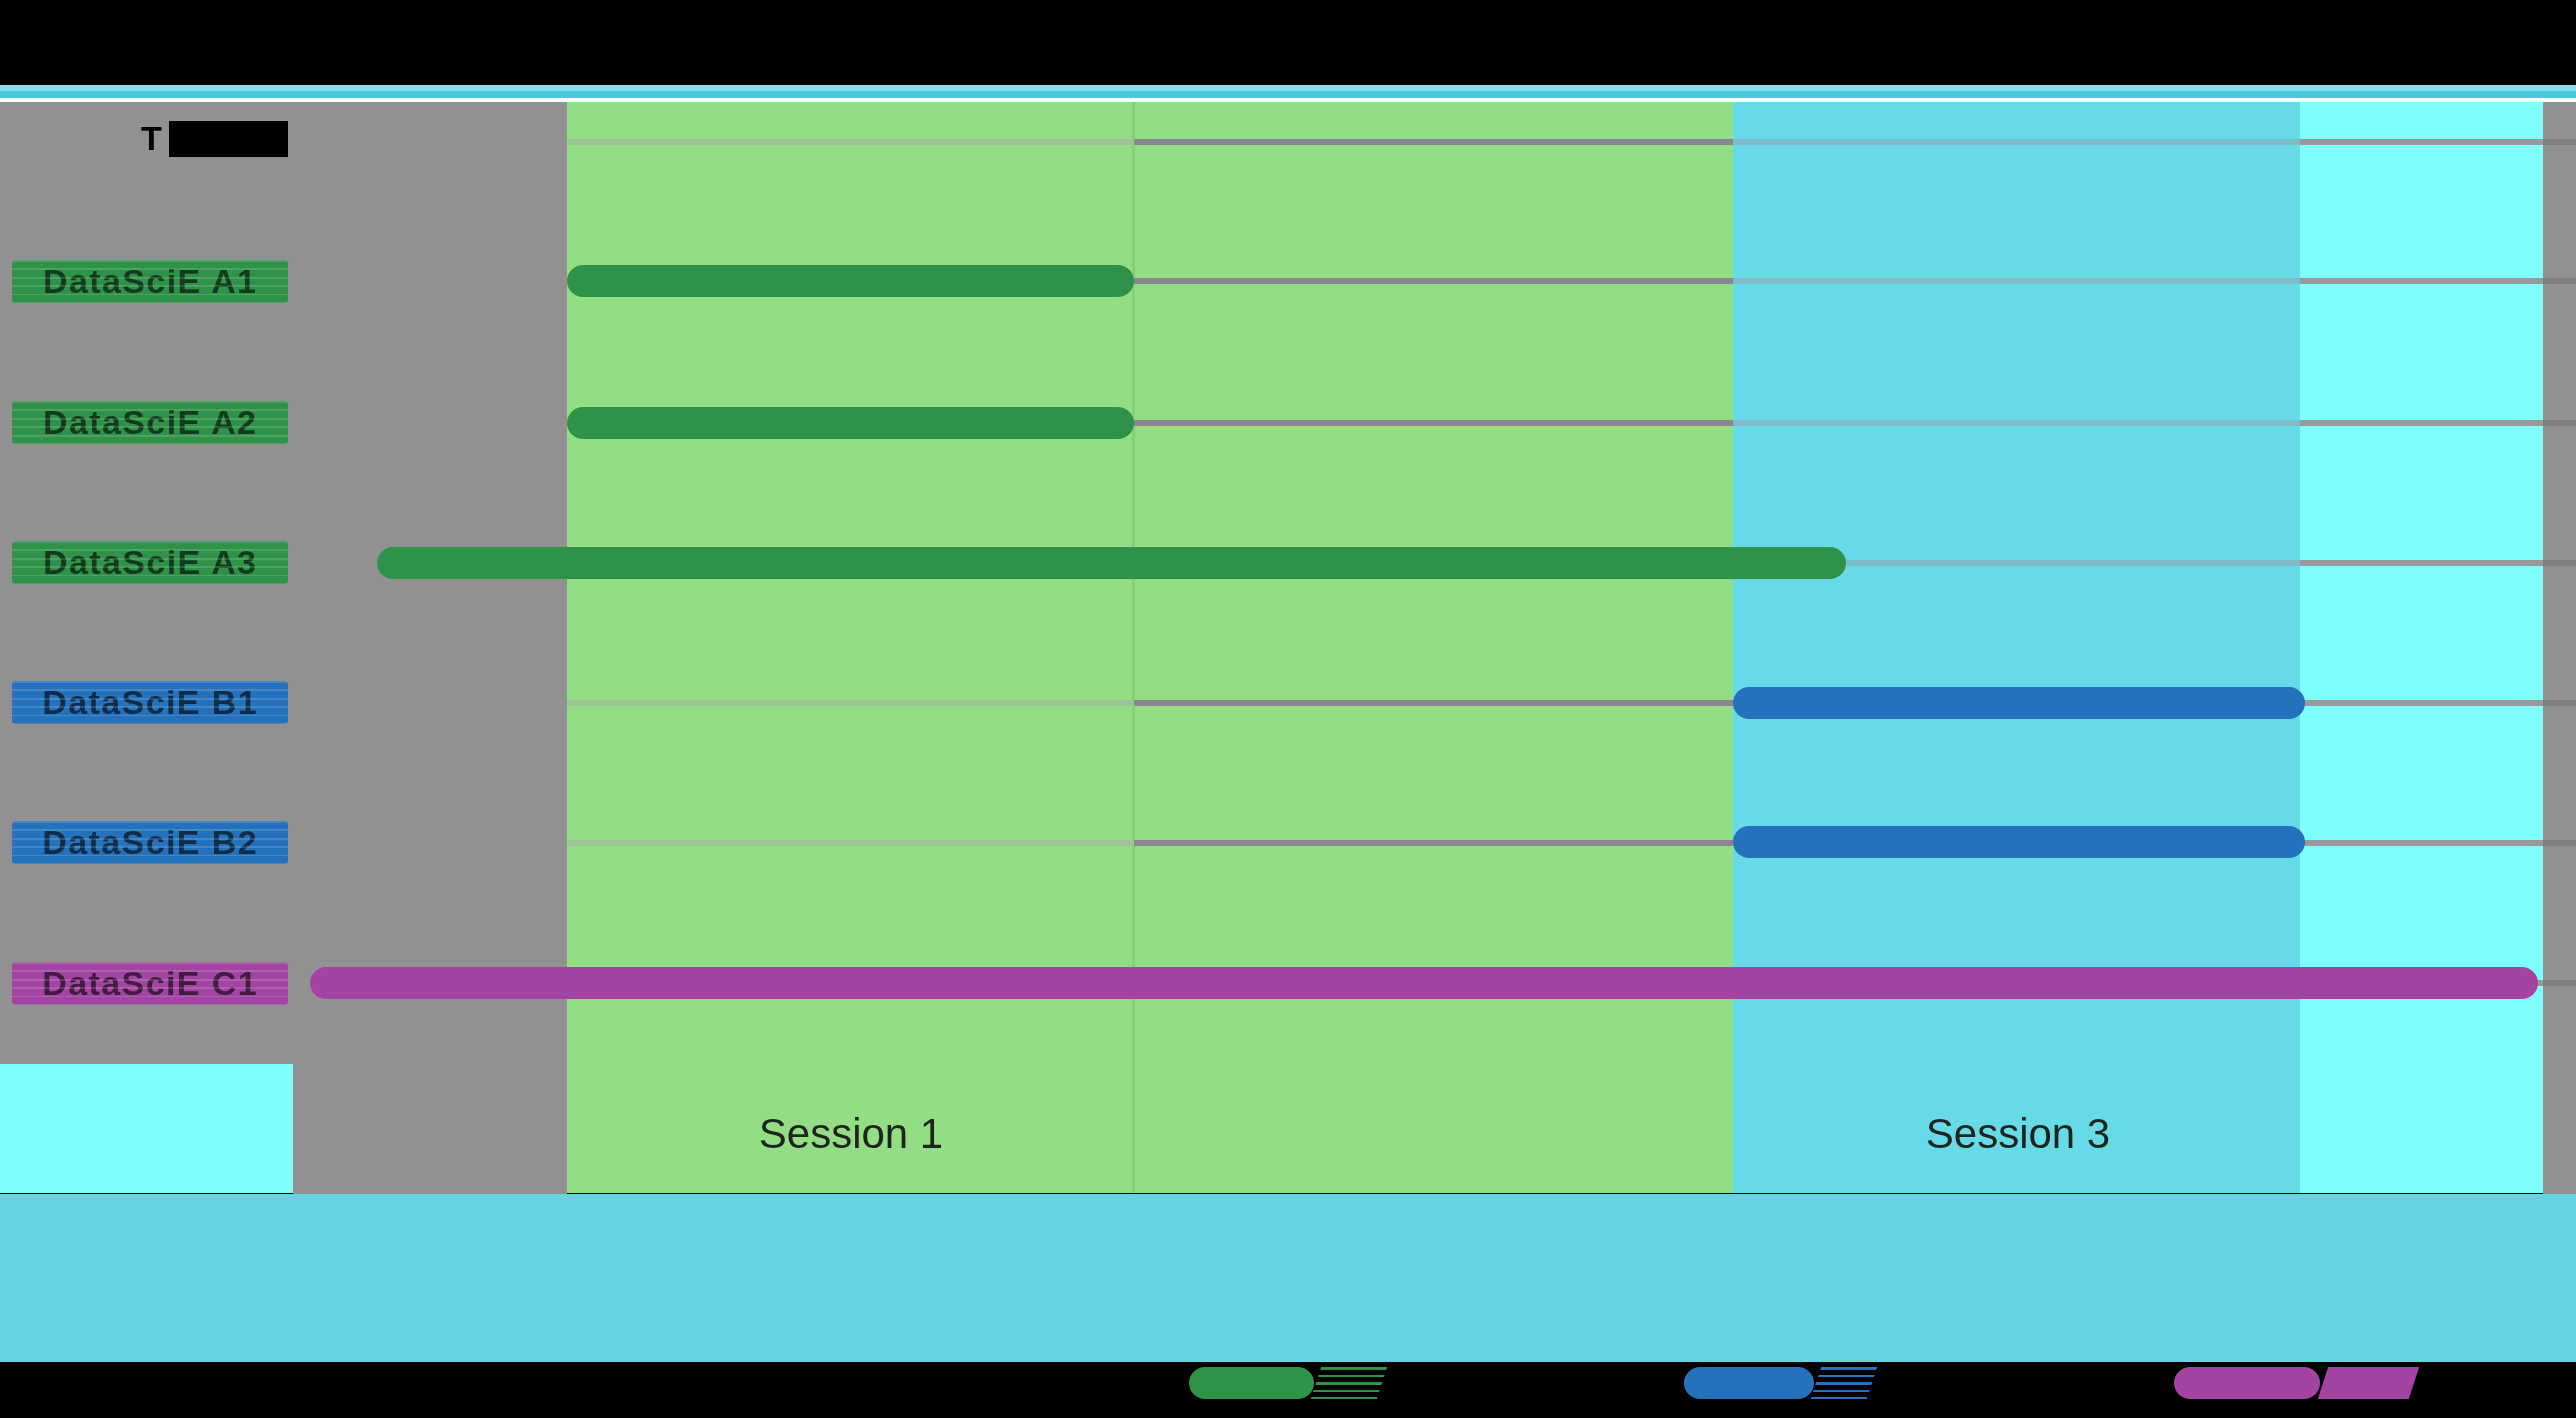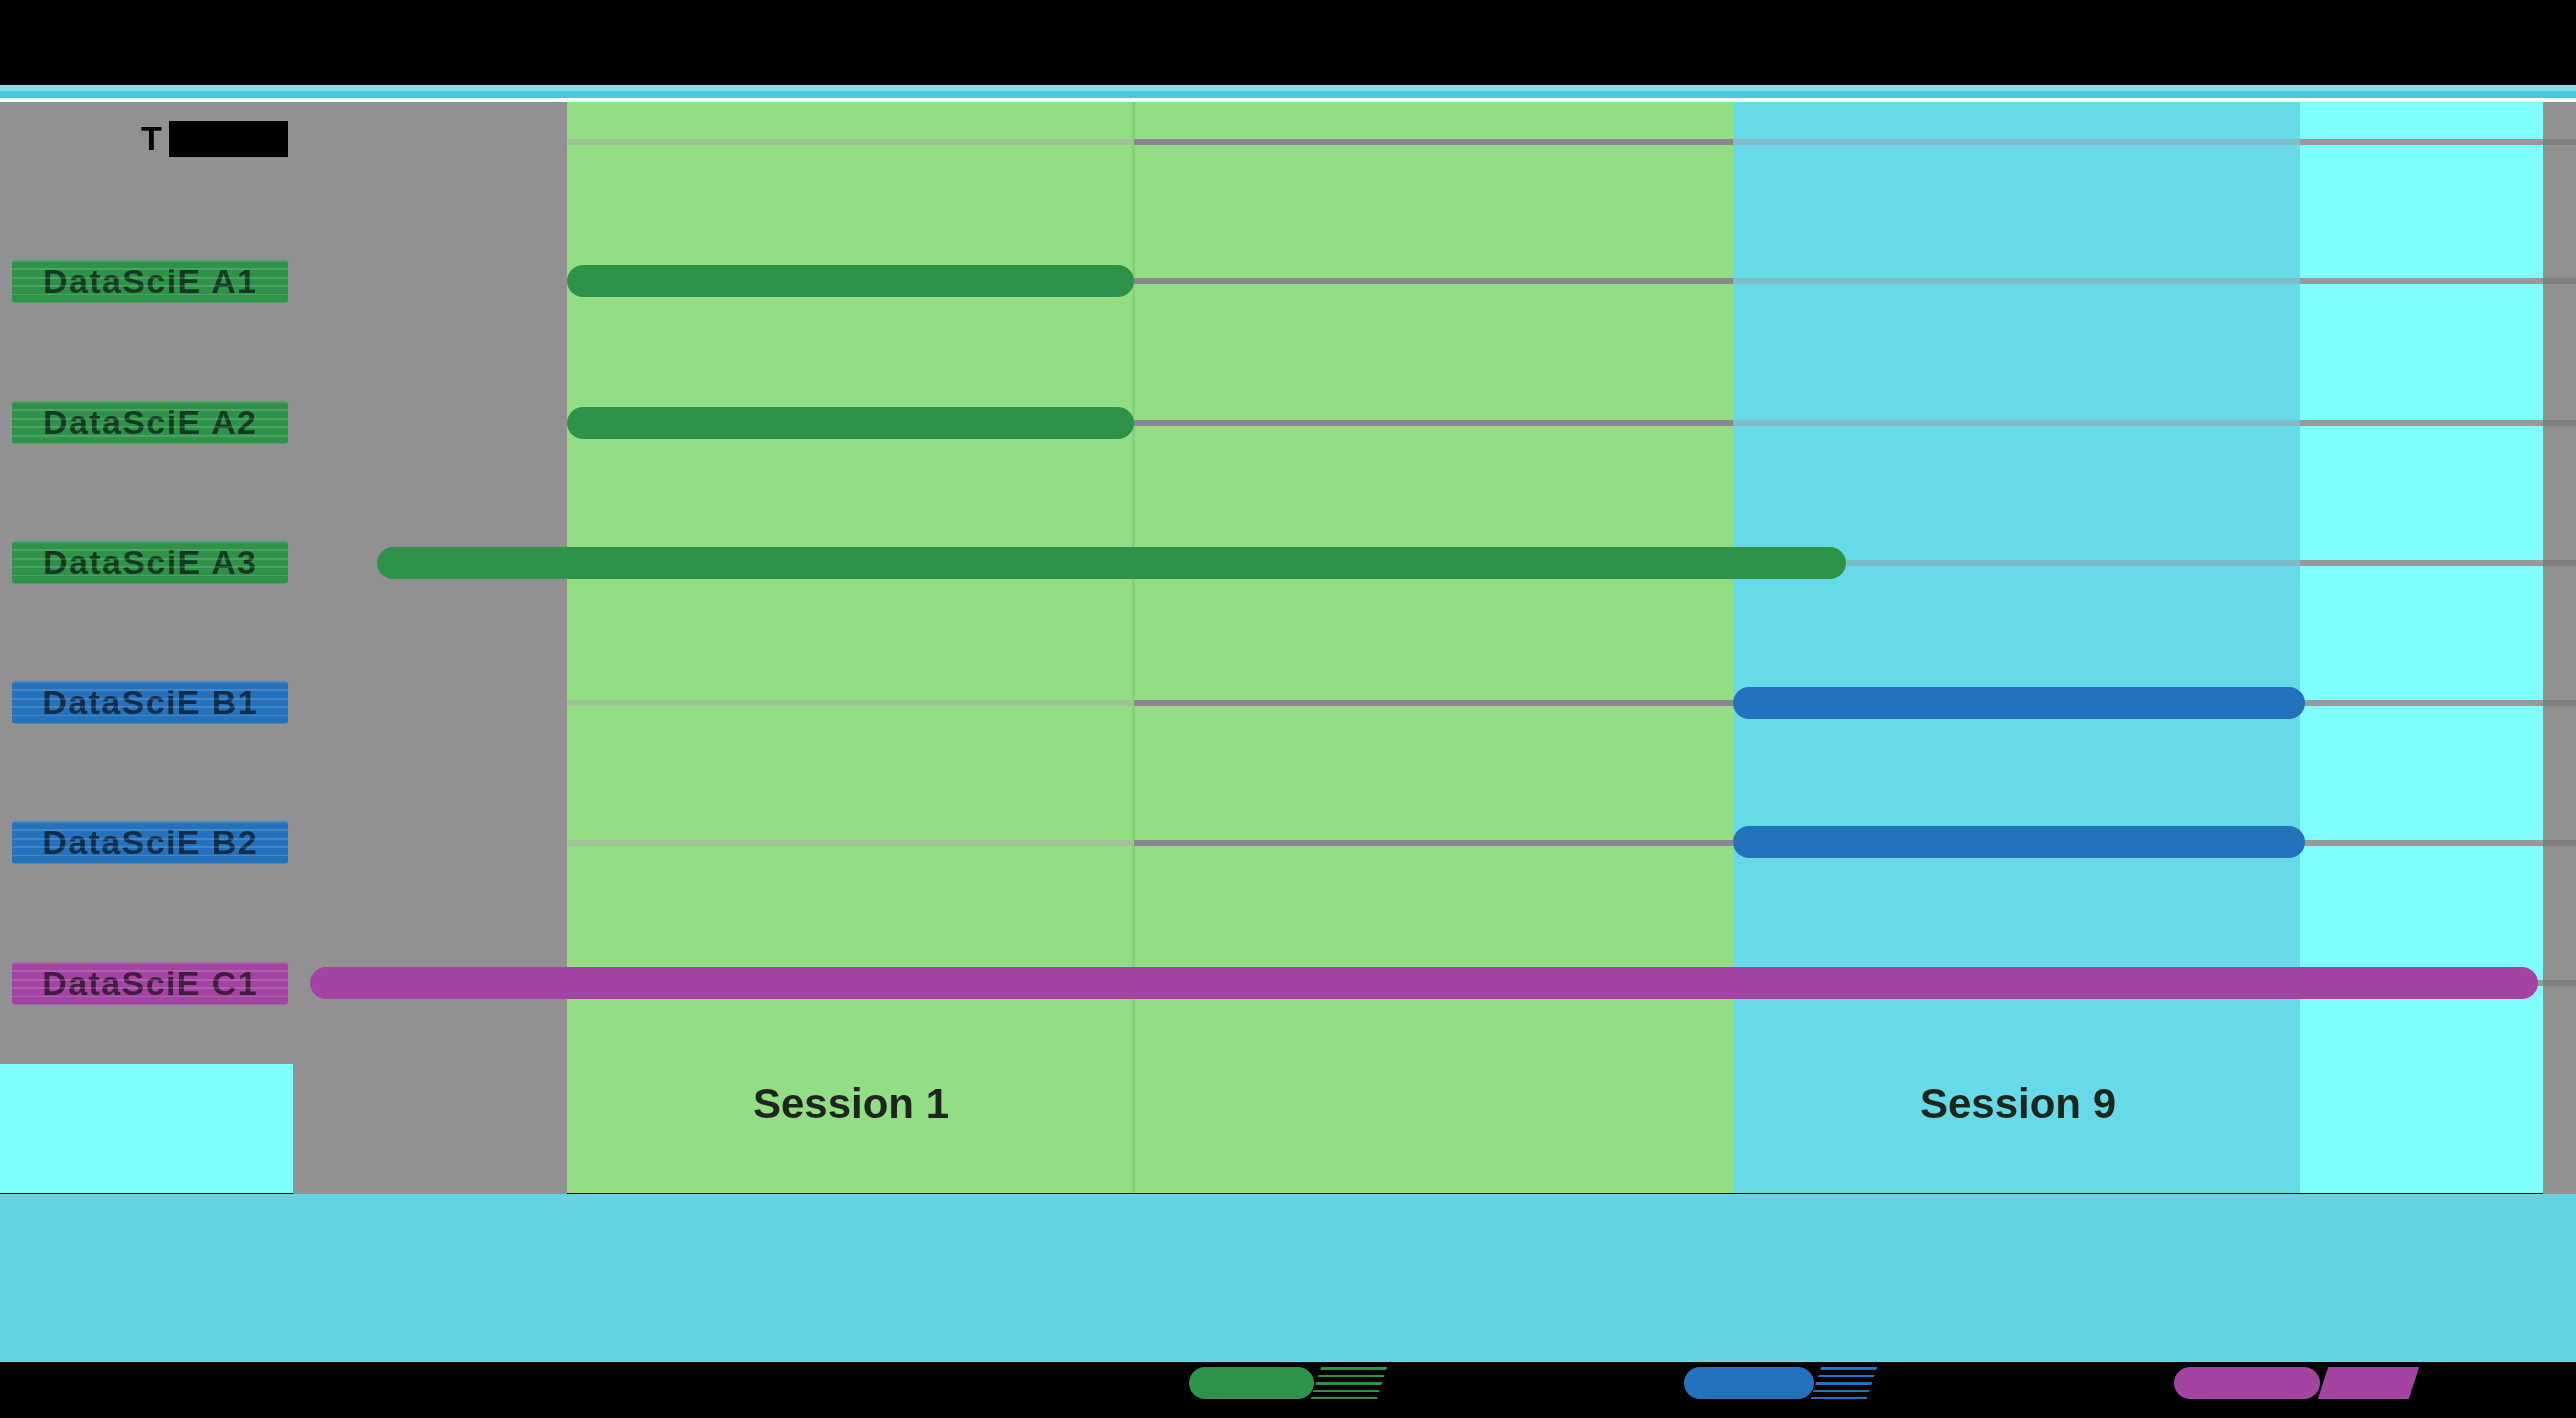--- a/index.html
+++ b/index.html
@@ -33,21 +33,21 @@
     color:rgba(0,0,0,0.60);white-space:nowrap;overflow:hidden;
   }
   .row-label::after{
     content:"";position:absolute;left:0;top:0;right:0;bottom:0;
     background:repeating-linear-gradient(180deg,rgba(255,255,255,0.14) 0 1.9px,transparent 1.9px 8.4px);
     pointer-events:none;
   }
   .chart-title-text{left:141px;top:19px;font-size:34px;font-weight:700;color:#000;line-height:1;}
   .title-redaction{left:169px;top:19px;width:119px;height:36px;background:#000;}
   .session-label{
-    top:981px;font-size:42px;line-height:1;font-weight:700;
+    top:1011px;font-size:42px;line-height:1;font-weight:400;
     transform:translateX(-50%);white-space:nowrap;
   }
   
   .bottom-cyan{left:0;top:1194px;width:2576px;height:168px;}
   .legend-bar{left:0;top:1362px;width:2576px;height:57px;}
   .legend-pill{top:4.7px;height:32px;border-radius:16px;}
   .legend-streak{top:4.7px;height:32px;transform:skewX(-18deg);}
 </style>
 </head>
 <body>
@@ -133,21 +133,21 @@
   </div>
         <div class="abs row-label" style="top: 860px; background: rgb(163, 68, 163);">
     <span>DataSciE C1</span>
   </div>
       </div>
 
     <div class="abs chart-title-text">T</div>
     <div class="abs title-redaction"></div>
 
     <div class="abs session-label" id="session-label-1" style="left: 851px; color: rgb(30, 37, 30);">Session 1</div>
-    <div class="abs session-label" id="session-label-2" style="left: 2018px; color: rgb(30, 37, 30);">Session 9</div>
+    <div class="abs session-label" id="session-label-2" style="left: 2018px; color: rgb(30, 37, 30);">Session 3</div>
   </div>
 
   <div class="abs bottom-cyan" style="background: rgb(100, 211, 226);"></div>
   <div class="abs legend-bar" id="legend-bar" style="background: rgb(0, 0, 0);">
       <div class="abs legend-pill" style="left: 1189px; width: 125px; background: rgb(46, 146, 73);"></div>
       <div class="abs legend-streak" style="left: 1316px; width: 66px; background: repeating-linear-gradient(rgb(46, 146, 73) 0px, rgb(46, 146, 73) 2.8px, transparent 2.8px, transparent 7.5px);"></div>
       <div class="abs legend-pill" style="left: 1684px; width: 130px; background: rgb(36, 113, 188);"></div>
       <div class="abs legend-streak" style="left: 1816px; width: 56px; background: repeating-linear-gradient(rgb(36, 113, 188) 0px, rgb(36, 113, 188) 2.8px, transparent 2.8px, transparent 7.5px);"></div>
       <div class="abs legend-pill" style="left: 2174px; width: 146px; background: rgb(163, 68, 163);"></div>
       <div class="abs legend-streak" style="left: 2323px; width: 91px; background: rgb(163, 68, 163);"></div>

